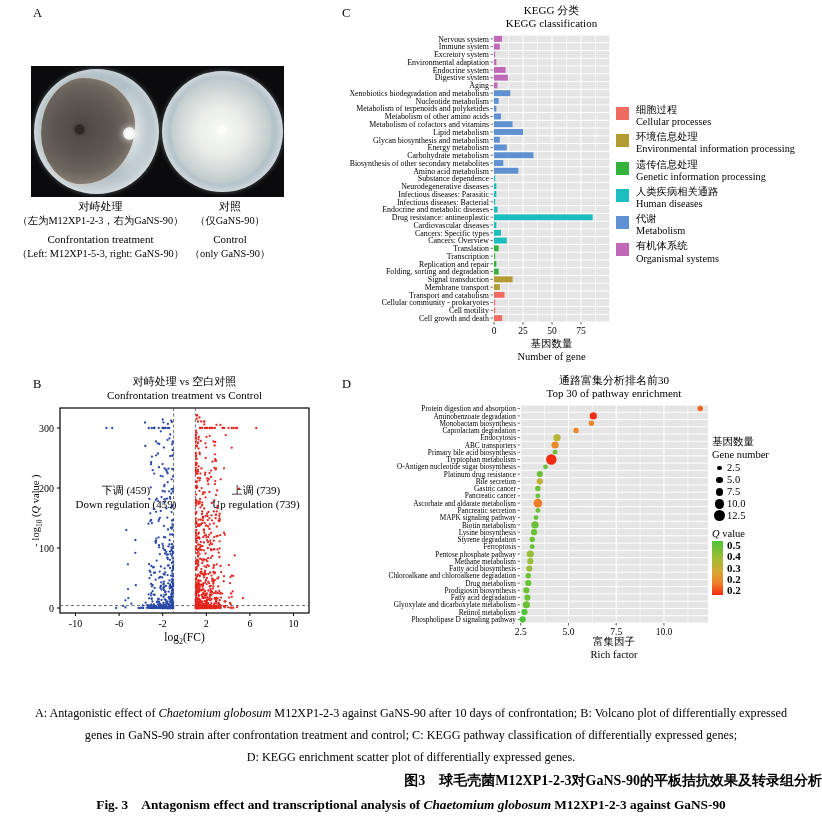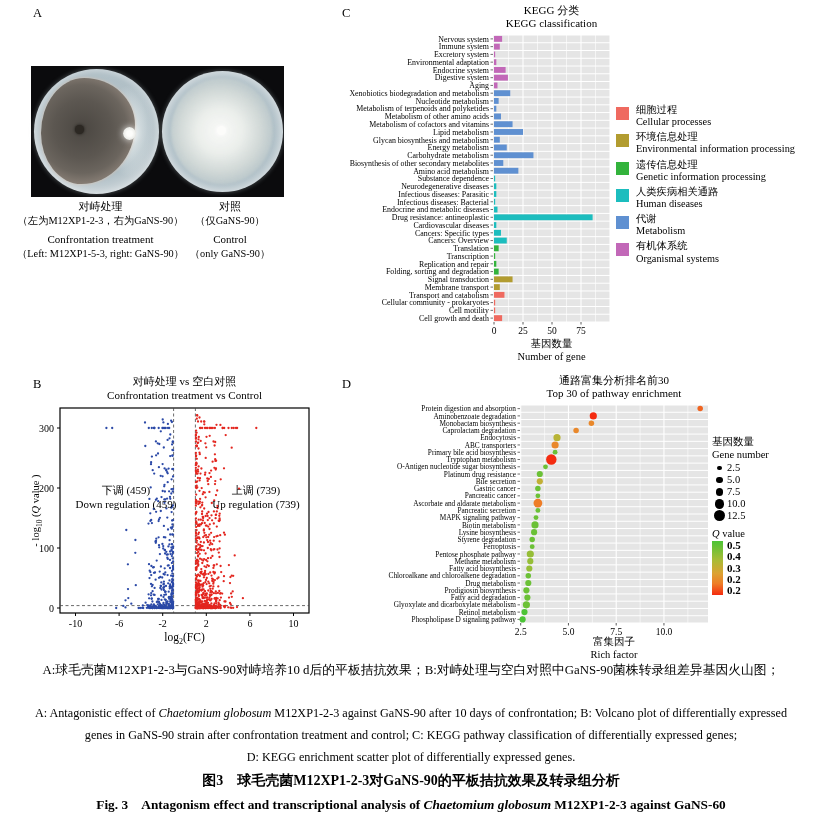--- a/index.html
+++ b/index.html
@@ -1740,20 +1740,19 @@
       <div class="dl-grad-ticks" id="grad-ticks">
           <span>0.5</span>
           <span>0.4</span>
           <span>0.3</span>
           <span>0.2</span>
           <span>0.2</span>
         </div>
     </div>
   </div>
 
-  <div class="cap cap-cn" style="top:662px;">A:球毛壳菌M12XP1-2-3与GaNS-90对峙培养10 d后的平板拮抗效果；B:对峙处理与空白对照中GaNS-90菌株转录组差异基因火山图；</div>
   <div class="cap cap-en" style="top:706px;"><span>A: Antagonistic effect of </span><i>Chaetomium globosum</i><span> M12XP1-2-3 against GaNS-90 after 10 days of confrontation; B: Volcano plot of differentially expressed</span></div>
   <div class="cap cap-en" style="top:728px;">genes in GaNS-90 strain after confrontation treatment and control; C: KEGG pathway classification of differentially expressed genes;</div>
   <div class="cap cap-en" style="top:750px;">D: KEGG enrichment scatter plot of differentially expressed genes.</div>
-  <div class="cap cap-fig-cn" style="top:772px;">图3　球毛壳菌M12XP1-2-3对GaNS-90的平板拮抗效果及转录组分析</div>
-  <div class="cap cap-fig-en" style="top:796px;"><span>Fig. 3　Antagonism effect and transcriptional analysis of </span><i>Chaetomium globosum</i><span> M12XP1-2-3 against GaNS-60</span></div>
+  <div class="cap cap-fig-cn" style="top:772px;text-align:right;">图3　球毛壳菌M12XP1-2-3对GaNS-90的平板拮抗效果及转录组分析</div>
+  <div class="cap cap-fig-en" style="top:796px;"><span>Fig. 3　Antagonism effect and transcriptional analysis of </span><i>Chaetomium globosum</i><span> M12XP1-2-3 against GaNS-90</span></div>
 
 </div>
 
 </body></html>

